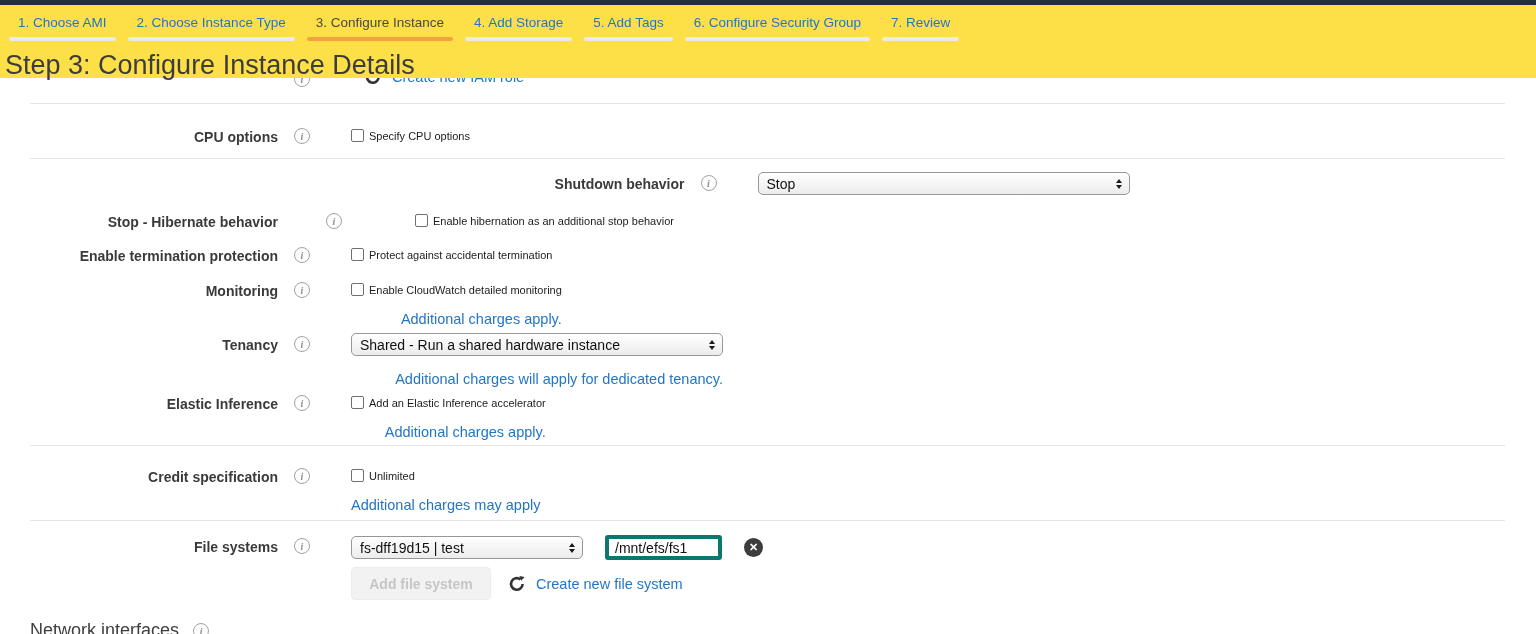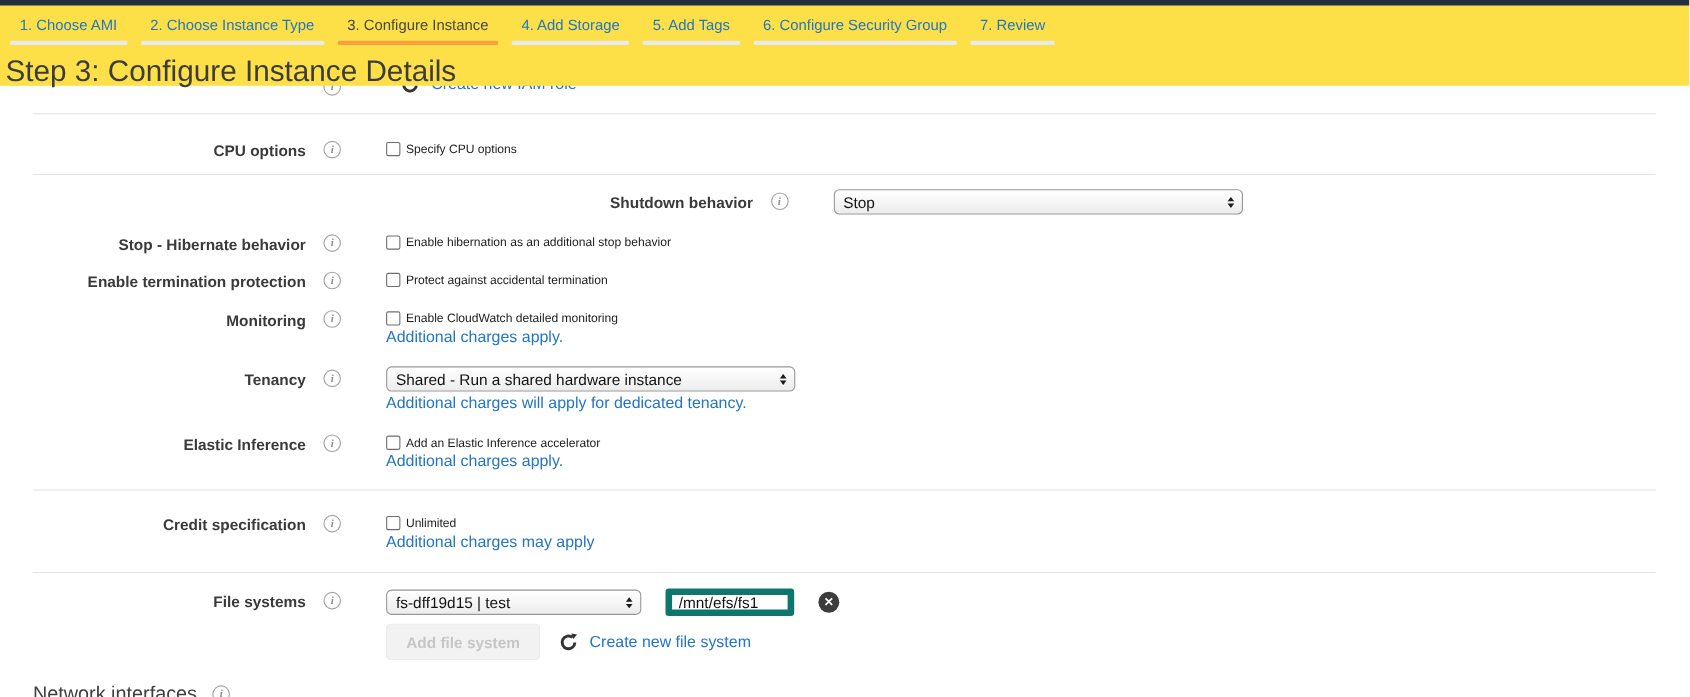--- a/index.html
+++ b/index.html
@@ -21,33 +21,33 @@
   .row { position:absolute; left:0; width:100%; display:flex; align-items:flex-start; z-index:1; }
   .lbl { width:278px; text-align:right; font-size:14px; font-weight:bold; color:#3a3a3a; padding-top:4px; flex:none; }
   .info { flex:none; margin-left:16px; margin-right:41px; padding-top:3px; }
   .info-circle { display:flex; align-items:center; justify-content:center; width:16px; height:16px;
                  border:1px solid #a3a3a3; border-radius:50%; color:#8e8e8e; font-size:10px;
                  font-family:"Liberation Serif", serif; font-style:italic; font-weight:bold; background:#fdfdfd; }
   .control { display:flex; flex-direction:column; }
   .cb-line { display:flex; align-items:center; padding-top:4px; }
   .cb { width:13px; height:13px; border:1px solid #6f6f6f; border-radius:2px; background:#fff; flex:none; margin-right:5px; }
   .cb-label { font-size:11px; color:#1c1c1c; }
-  .note-link { font-size:14.5px; color:#2276c4; text-decoration:none; margin-top:3px; display:inline-block; }
+  .note-link { font-size:14.5px; color:#2276c4; text-decoration:none; margin-top:15px; display:inline-block;text-align:right; }
 
   .sel { display:flex; justify-content:space-between; align-items:center; width:372px; height:23px;
          border:1px solid #979797; border-radius:5px; background:linear-gradient(#ffffff,#ececec);
          padding:0 7px 0 8px; font-size:14px; color:#111; cursor:pointer; }
   .sel-arrows { display:flex; flex-direction:column; align-items:center; gap:2px; }
   .sel-arrows i { display:block; width:0; height:0; border-left:3.5px solid transparent; border-right:3.5px solid transparent; }
   .sel-arrows .up { border-bottom:4.5px solid #1b1b1b; }
   .sel-arrows .down { border-top:4.5px solid #1b1b1b; }
 
   .divider { position:absolute; left:30px; right:31px; height:1px; background:#e4e4e4; z-index:1; }
 
-  .txt-input { width:117px; height:25px; border:6px solid #0f766e; border-radius:3px; padding:0 6px;
+  .txt-input { width:117px; height:25px; border:4px solid #0f766e; border-radius:3px; padding:0 6px;
                font-size:14px; color:#111; font-family:"Liberation Sans", sans-serif; }
   .remove-circle { display:flex; align-items:center; justify-content:center; width:19px; height:19px;
                    border-radius:50%; background:#3d3d3d; color:#fff; font-size:11px; font-weight:bold; cursor:pointer; }
   .fs-line1 { display:flex; align-items:center; gap:22px; }
   .fs-line2 { display:flex; align-items:center; margin-top:7px; }
   .btn-disabled { width:140px; height:33px; background:#f2f2f2; border:1px solid #ececec; border-radius:4px;
                   color:#c6c6c6; font-weight:bold; font-size:14px; font-family:"Liberation Sans", sans-serif; }
   .refresh { margin-left:17px; cursor:pointer; display:inline-flex; }
   .action-link { font-size:14.5px; color:#2276c4; text-decoration:none; margin-left:10px; }
 
@@ -107,21 +107,21 @@
       <div class="sel">
         <span>Stop</span>
         <span class="sel-arrows">
             <i class="up"></i>
             <i class="down"></i>
           </span>
       </div>
     </div>
   </div>
 
-  <div class="row" style="top:210px;">
+  <div class="row" style="top:210px;gap:32px;">
     <div class="lbl">Stop - Hibernate behavior</div>
     <div class="info">
         <span class="info-circle">i</span>
       </div>
     <div class="control">
       <div class="cb-line">
         <span class="cb"></span>
         <span class="cb-label">Enable hibernation as an additional stop behavior</span>
       </div>
     </div>

